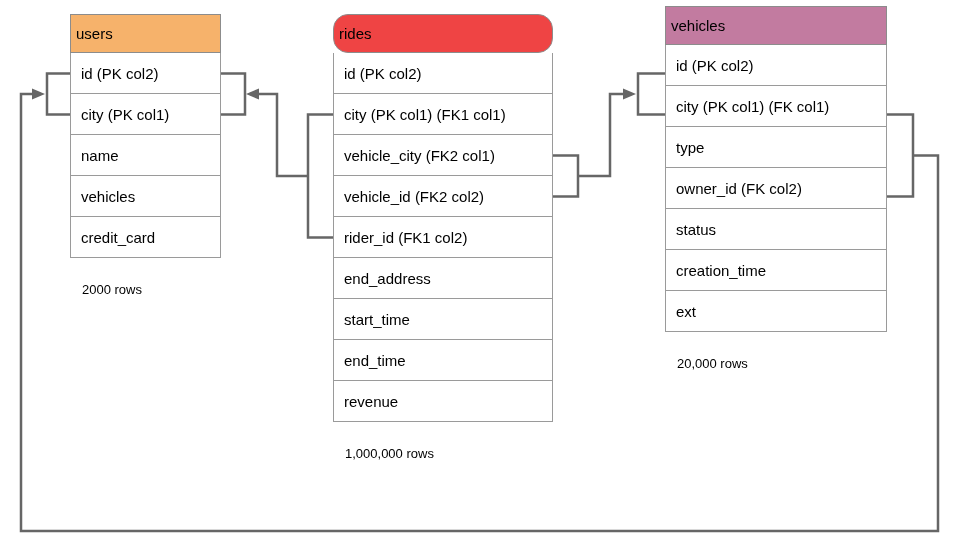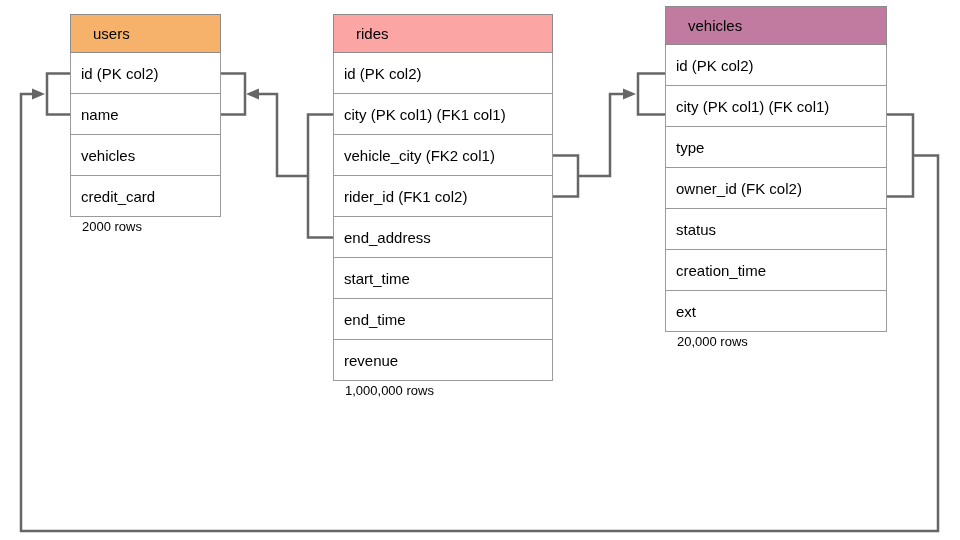--- a/index.html
+++ b/index.html
@@ -14,66 +14,68 @@
   }
   .db-table {
     position: absolute;
     box-sizing: border-box;
   }
   .db-table .hdr {
     box-sizing: border-box;
     height: 39px;
     display: flex;
     align-items: center;
-    padding: 0 22px;
+    padding: 0 5px;
     border: 1px solid #8c8c8c;
     font-size: 15px;
   }
   .db-table .row {
     box-sizing: border-box;
     height: 41px;
     display: flex;
     align-items: center;
     padding: 12px 10px;
     background: #ffffff;
     border-left: 1px solid #9a9a9a;
     border-right: 1px solid #9a9a9a;
     border-bottom: 1px solid #9a9a9a;
     font-size: 15px;
     white-space: nowrap;
   }
   .rowcount {
-    margin: 2px 0 0 12px;
+    margin: 24px 0 0 12px;
     font-size: 13px;
   }
   .connectors {
     position: absolute;
     left: 0; top: 0;
     pointer-events: none;
   }
 </style>
 </head>
 <body>
 
 <div class="canvas">
 
   <div class="db-table" style="left:70px; top:14px; width:151px;">
     <div class="hdr" style="background-color: rgb(246, 178, 107);">users</div>
     <div class="row">id (PK col2)</div>
+    <div class="row">city (PK col1)</div>
     <div class="row">name</div>
     <div class="row">vehicles</div>
     <div class="row">credit_card</div>
     <div class="rowcount">2000 rows</div>
   </div>
 
   <div class="db-table" style="left:333px; top:14px; width:220px;">
-    <div class="hdr" style="background-color: #fca5a5;">rides</div>
+    <div class="hdr" style="background-color: #ef4444; border-radius: 15px;">rides</div>
     <div class="row">id (PK col2)</div>
     <div class="row">city (PK col1) (FK1 col1)</div>
     <div class="row">vehicle_city (FK2 col1)</div>
+    <div class="row">vehicle_id (FK2 col2)</div>
     <div class="row">rider_id (FK1 col2)</div>
     <div class="row">end_address</div>
     <div class="row">start_time</div>
     <div class="row">end_time</div>
     <div class="row">revenue</div>
     <div class="rowcount">1,000,000 rows</div>
   </div>
 
   <div class="db-table" style="left:665px; top:6px; width:222px;">
     <div class="hdr" style="background-color: rgb(194, 123, 160);">vehicles</div>

